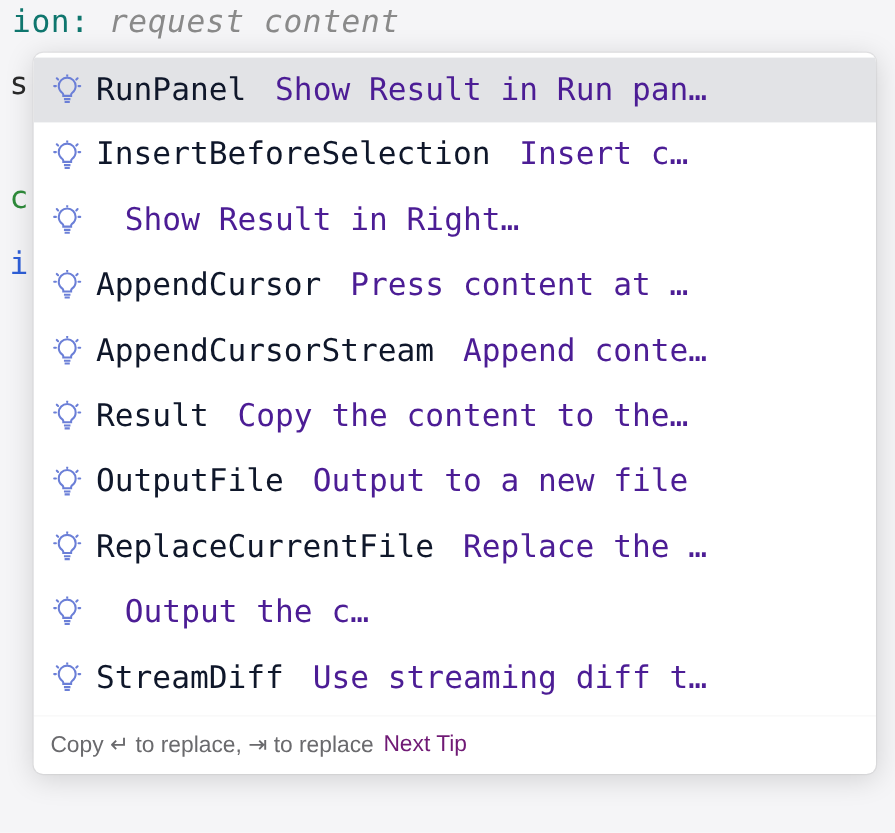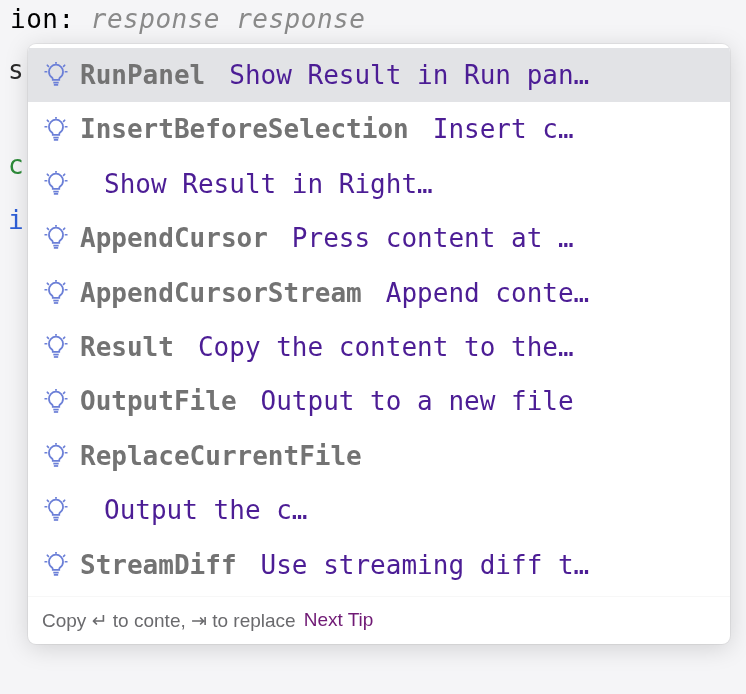--- a/index.html
+++ b/index.html
@@ -21,21 +21,21 @@
       left: 0;
       width: 100%;
       font-size: 26px;
       color: #8a8a8a;
       font-style: italic;
       padding: 4px 10px;
       letter-spacing: 0.5px;
     }
     .bg-label {
       font-style: normal;
-      color: #000000;
+      color: #0f766e;
     }
     .bg-line2 {
       position: absolute;
       top: 55px;
       left: 8px;
       font-size: 26px;
       color: #2a2a2a;
       font-family: 'Menlo', 'Monaco', 'Consolas', monospace;
     }
     .bg-line3 {
@@ -87,22 +87,22 @@
       display: flex;
       align-items: center;
       justify-content: center;
       margin-right: 8px;
     }
     .bulb-svg {
       width: 26px;
       height: 26px;
     }
     .item-name {
-      color: #737373;
-      font-weight: 700;
+      color: #0f172a;
+      font-weight: 400;
       flex-shrink: 0;
     }
     .item-desc {
       color: #4c1d95;
       margin-left: 24px;
       overflow: hidden;
       text-overflow: ellipsis;
       flex: 1;
       min-width: 0;
     }
@@ -122,21 +122,21 @@
     }
     .key-sym {
       font-family: -apple-system, sans-serif;
     }
   </style>
 </head>
 <body>
 
 <div class="background-text">
   <span class="bg-label">ion:</span>
-  <span>response response</span>
+  <span>request content</span>
 </div>
 <div class="bg-line2">s</div>
 <div class="bg-line3">c</div>
 <div class="bg-line4">i</div>
 
 <div class="popup">
   <div class="list" id="popup-list">
 
   <div class="item selected">
         <span class="icon-wrap">
@@ -256,20 +256,21 @@
   <line x1="9.5" y1="19" x2="14.5" y2="19"></line>
   <line x1="10" y1="21.2" x2="14" y2="21.2"></line>
   <line x1="12" y1="0" x2="12" y2="1" stroke-linecap="round"></line>
   <line x1="4" y1="3" x2="5" y2="4" stroke-linecap="round"></line>
   <line x1="20" y1="3" x2="19" y2="4" stroke-linecap="round"></line>
   <line x1="2" y1="9" x2="3.3" y2="9" stroke-linecap="round"></line>
   <line x1="22" y1="9" x2="20.7" y2="9" stroke-linecap="round"></line>
 </svg>
         </span>
         <span class="item-name">ReplaceCurrentFile</span>
+        <span class="item-desc">Replace the …</span>
       </div>
       <div class="item">
         <span class="icon-wrap">
           <svg class="bulb-svg" viewBox="0 0 24 24" fill="none" stroke="#6b7fd7" stroke-width="1.6">
   <path d="M12 2.5c-3.6 0-6.5 2.9-6.5 6.5 0 2.2 1.1 4.1 2.8 5.3.5.4.7.9.7 1.5v.7h6v-.7c0-.6.2-1.1.7-1.5 1.7-1.2 2.8-3.1 2.8-5.3 0-3.6-2.9-6.5-6.5-6.5z"></path>
   <line x1="9.5" y1="19" x2="14.5" y2="19"></line>
   <line x1="10" y1="21.2" x2="14" y2="21.2"></line>
   <line x1="12" y1="0" x2="12" y2="1" stroke-linecap="round"></line>
   <line x1="4" y1="3" x2="5" y2="4" stroke-linecap="round"></line>
   <line x1="20" y1="3" x2="19" y2="4" stroke-linecap="round"></line>
@@ -291,17 +292,17 @@
   <line x1="2" y1="9" x2="3.3" y2="9" stroke-linecap="round"></line>
   <line x1="22" y1="9" x2="20.7" y2="9" stroke-linecap="round"></line>
 </svg>
         </span>
         <span class="item-name">StreamDiff</span>
         <span class="item-desc">Use streaming diff t…</span>
       </div>
     </div>
   <div class="footer">
     <span>
-      <span>Copy </span><span class="key-sym">↵</span><span> to conte, </span><span class="key-sym">⇥</span><span> to replace</span>
+      <span>Copy </span><span class="key-sym">↵</span><span> to replace, </span><span class="key-sym">⇥</span><span> to replace</span>
     </span>
     <span class="footer-tip">Next Tip</span>
   </div>
 </div>
 
 </body></html>

